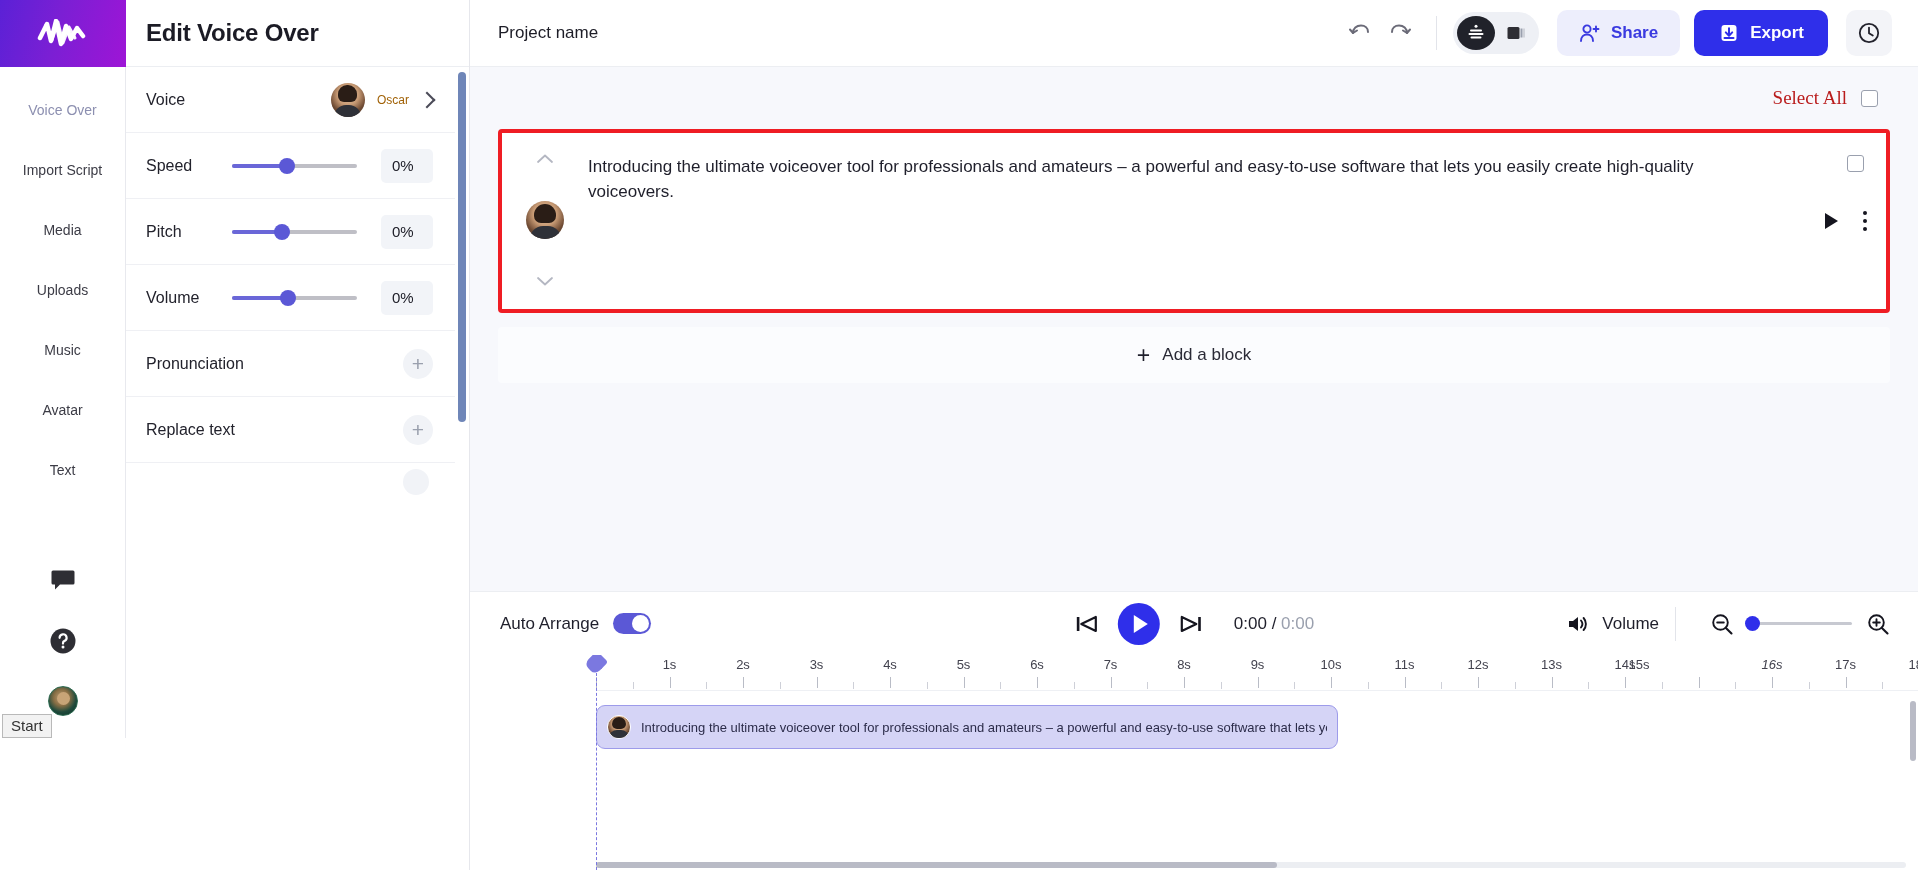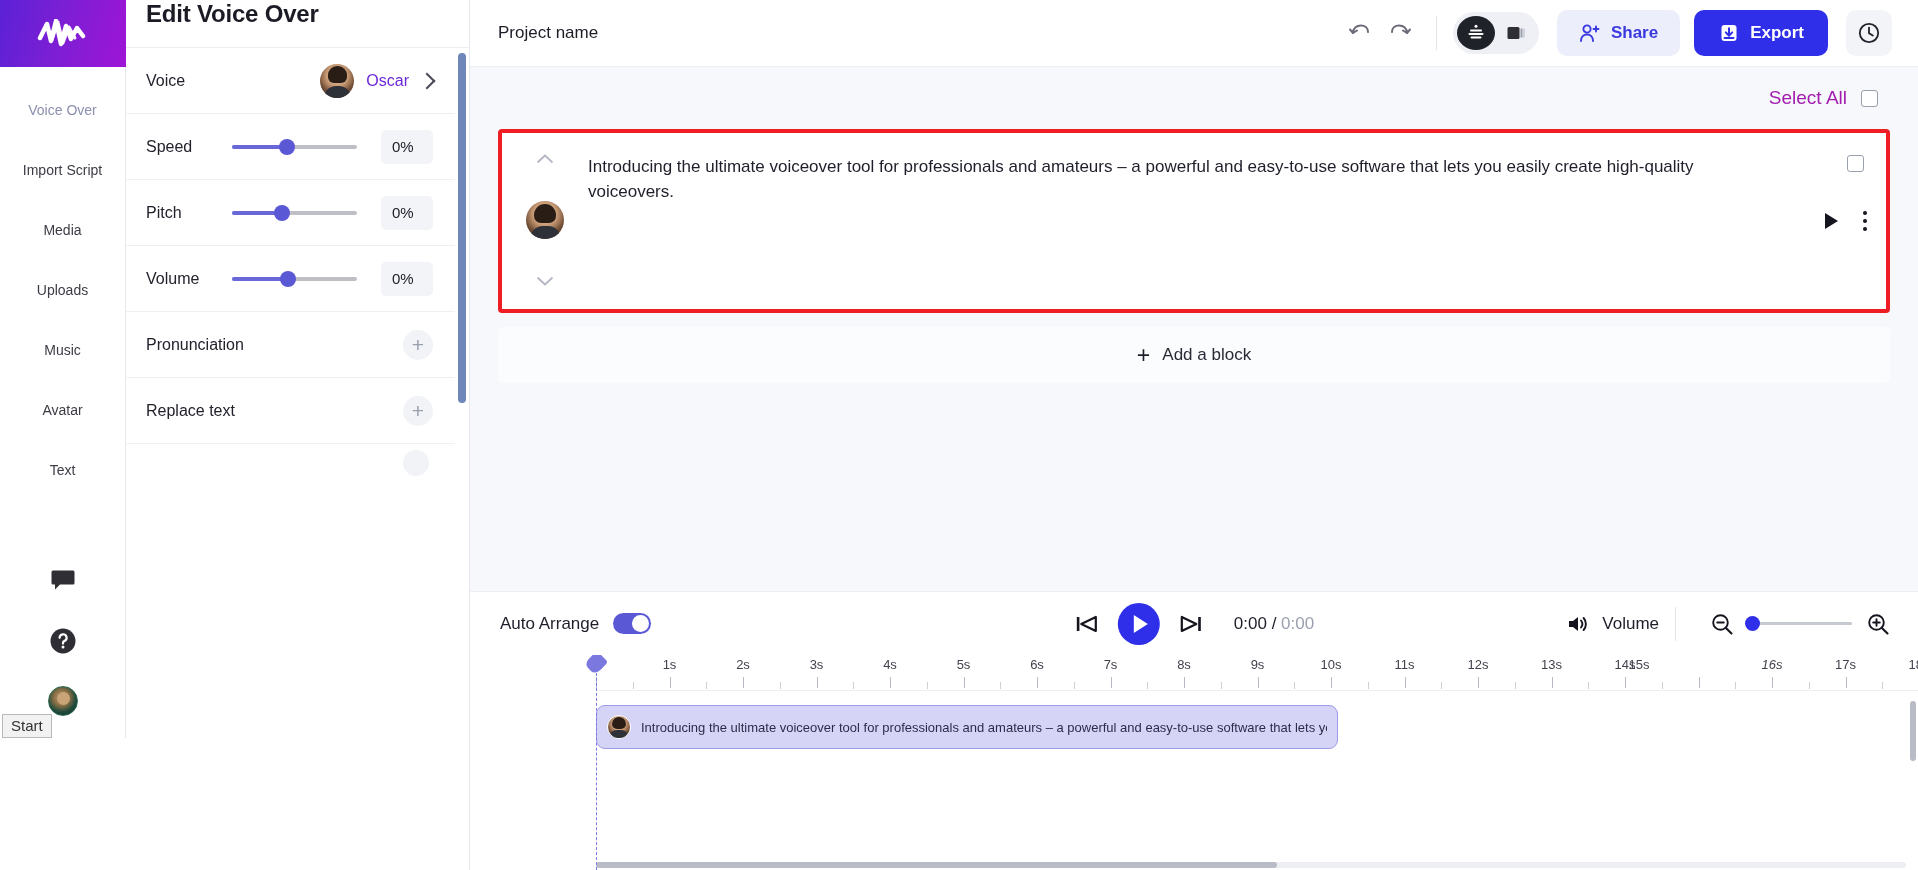--- a/index.html
+++ b/index.html
@@ -58,21 +58,21 @@
     font-size: 15px; color: #333; padding: 2px 8px 3px;
   }
 
   
   .panel {
     width: 344px; flex: 0 0 344px; height: 870px;
     border-right: 1px solid #e6e7ec; background: #fff;
     display: flex; flex-direction: column; position: relative;
   }
   .panel-header {
-    height: 48px; display: flex; 
+    height: 67px; display: flex; align-items: center;
     padding: 0 0 0 20px; border-bottom: 1px solid #eceef2;
   }
   .panel-title { font-size: 24px; font-weight: 700; color: #1b1b25; letter-spacing: -0.2px; }
   .panel-body { position: relative; flex: 1 1 auto; overflow: hidden; }
   .panel-scroll { position: absolute; inset: 0; padding-right: 14px; }
 
   .row {
     display: flex; align-items: center; justify-content: space-between;
     height: 66px; padding: 0 22px 0 20px; border-bottom: 1px solid #eff0f4;
   }
@@ -84,21 +84,21 @@
     overflow: hidden; position: relative; flex: 0 0 34px;
   }
   .voice-avatar::before {
     content:""; position:absolute; left:50%; top:8%; width:19px; height:17px;
     margin-left:-9.5px; border-radius:9px 9px 6px 6px; background:#2a1d16;
   }
   .voice-avatar::after {
     content:""; position:absolute; left:50%; bottom:0; width:27px; height:12px;
     margin-left:-13.5px; border-radius:13px 13px 0 0; background:#2f3138;
   }
-  .voice-name { font-size: 16px; color: #6d28d9; }
+  .voice-name { font-size: 12px; color: #a16207; }
   .chev-right { width: 12px; height: 12px; border-right: 2px solid #4b4b58;
                 border-bottom: 2px solid #4b4b58; transform: rotate(-45deg); }
 
   .slider-row { display: flex; align-items: center; gap: 8px; }
   .slider-row .row-label { width: 72px; flex: 0 0 auto; }
   .track {
     position: relative; width: 152px; height: 4px; border-radius: 2px;
     background: #bfbfc6; margin: 0 16px 0 6px; cursor: pointer;
   }
   .track .fill { position: absolute; left: 0; top: 0; height: 4px;
@@ -165,21 +165,21 @@
   }
 
   .editor {
     flex: 1 1 auto; background: #f7f8fc; padding: 0 28px; overflow: hidden;
     display: flex; flex-direction: column; min-height: 0;
   }
   .selectall-row {
     display: flex; align-items: center; justify-content: flex-end;
     gap: 14px; height: 62px; padding-right: 12px;
   }
-  .selectall-label { font-size: 19px; color: #a21caf; }
+  .selectall-label { font-size: 19px; color: #b91c1c; font-family: Liberation Serif, serif; }
   .cbox { width: 17px; height: 17px; border: 1.6px solid #9aa0ae; border-radius: 3px;
           background: #fff; cursor: pointer; }
 
   .block-card {
     position: relative; background: #fff; border-radius: 4px;
     border: 4px solid #ef1d24; height: 184px; display: flex;
     align-items: stretch; padding: 0;
   }
   .block-left {
     width: 86px; flex: 0 0 86px; display: flex; flex-direction: column;

